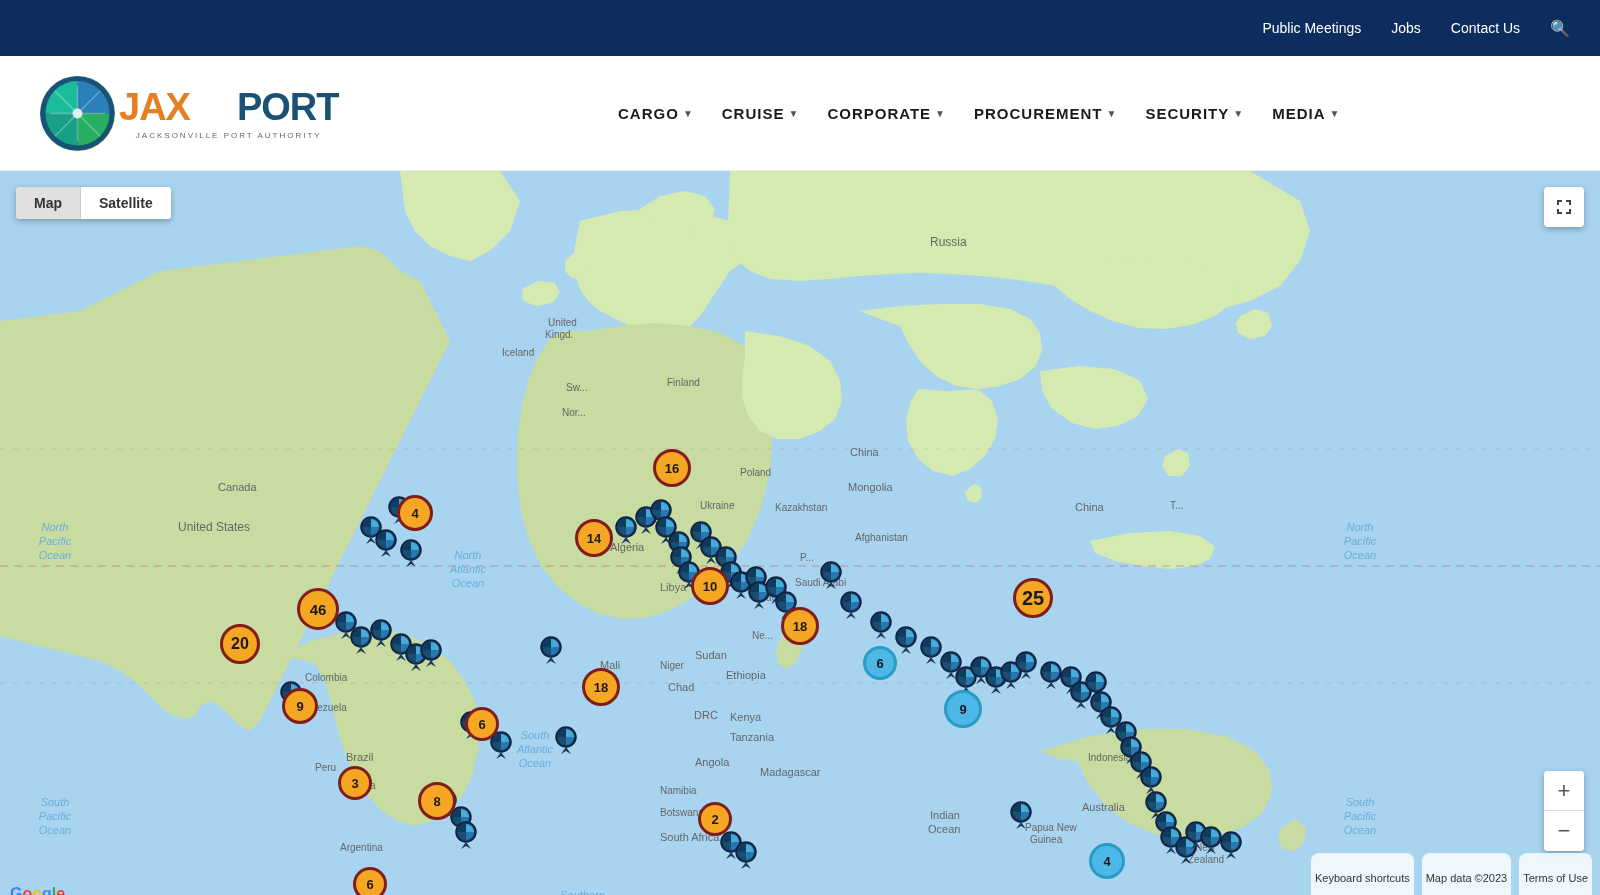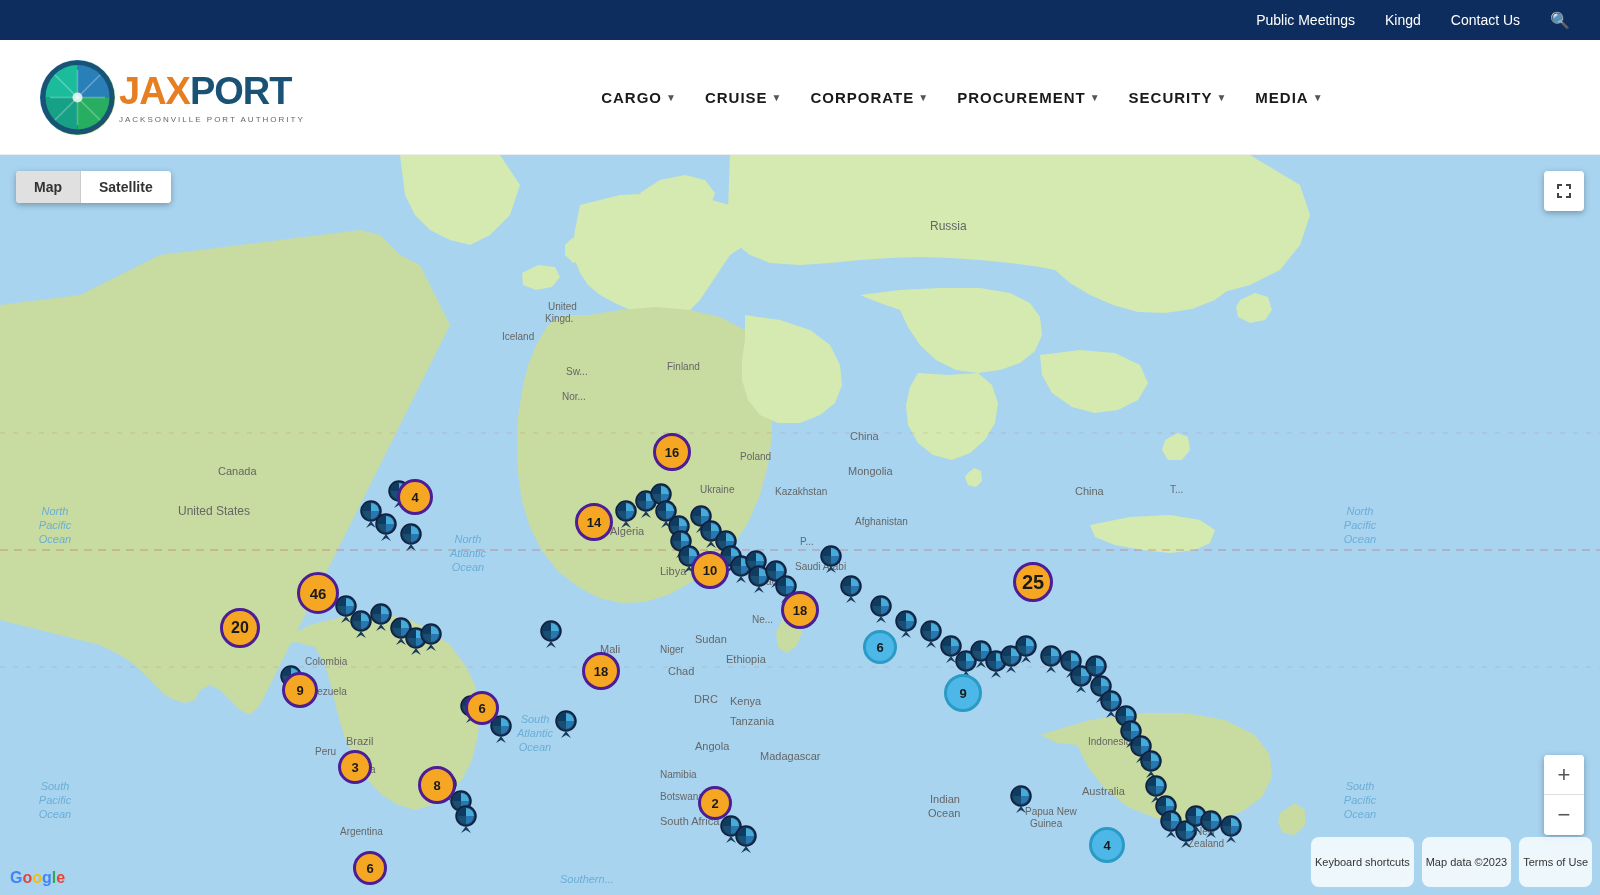--- a/index.html
+++ b/index.html
@@ -1,21 +1,21 @@
 <!DOCTYPE html>
 <html><head>
   <meta charset="utf-8">
   <style>
     * { margin: 0; padding: 0; box-sizing: border-box; }
     body { font-family: Arial, sans-serif; width: 1600px; height: 895px; overflow: hidden; }
 
     
     #top-bar {
       background-color: #0d2d5e;
-      height: 40px;
+      height: 56px;
       display: flex;
       align-items: center;
       justify-content: flex-end;
       padding-right: 30px;
       gap: 30px;
     }
     #top-bar a {
       color: white;
       text-decoration: none;
       font-size: 14px;
@@ -213,21 +213,21 @@
       cursor: pointer;
       background: rgba(255,255,255,0.8);
       padding: 19px 4px;
       border-radius: 8px;
     }
 
     
     .cluster-orange {
       position: absolute;
       background: #f5a623;
-      border: 3px solid #4c1d95;
+      border: 3px solid #7f1d1d;
       border-radius: 50%;
       display: flex;
       align-items: center;
       justify-content: center;
       font-weight: 900;
       color: #1a1a1a;
       cursor: pointer;
       z-index: 5;
       font-size: 14px;
     }
@@ -252,21 +252,21 @@
     #svg-map {
       width: 100%;
       height: 100%;
     }
   </style>
 </head>
 <body>
 
 <div id="top-bar">
   <a href="#">Public Meetings</a>
-  <a href="#">Kingd</a>
+  <a href="#">Jobs</a>
   <a href="#">Contact Us</a>
   <span class="search-icon">🔍</span>
 </div>
 
 <div id="header">
   <div id="logo-container">
     <div id="logo-circle">
       <svg width="75" height="75" viewBox="0 0 75 75">
         <circle cx="37.5" cy="37.5" r="37" fill="#1a5276"></circle>
 
@@ -278,21 +278,21 @@
         <line x1="10" y1="37.5" x2="65" y2="37.5" stroke="rgba(255,255,255,0.3)" stroke-width="1.5"></line>
         <line x1="37.5" y1="10" x2="37.5" y2="65" stroke="rgba(255,255,255,0.3)" stroke-width="1.5"></line>
         <line x1="15" y1="15" x2="60" y2="60" stroke="rgba(255,255,255,0.3)" stroke-width="1.5"></line>
         <line x1="60" y1="15" x2="15" y2="60" stroke="rgba(255,255,255,0.3)" stroke-width="1.5"></line>
         <circle cx="37.5" cy="37.5" r="5" fill="rgba(255,255,255,0.8)"></circle>
       </svg>
     </div>
     <div id="logo-text-container">
       <div style="display:flex; align-items:baseline;">
         <span id="jax-text" style="font-size:38px;font-weight:900;color:#e67e22;letter-spacing:-1px;">JAX</span>
-        <span style="font-size:38px;font-weight:900;color:#1a5276;letter-spacing:-1px;">PORT</span>
+        <span style="font-size:38px;font-weight:900;color:#1a5276;letter-spacing:-1px;margin-left:47px;">PORT</span>
       </div>
       <div id="port-authority" style="font-size:8px;color:#666;letter-spacing:2px;text-align:center;">JACKSONVILLE PORT AUTHORITY</div>
     </div>
   </div>
 
   <nav id="nav">
     <div class="nav-item">
       <span>CARGO</span>
       <span class="nav-chevron">▼</span>
     </div>

